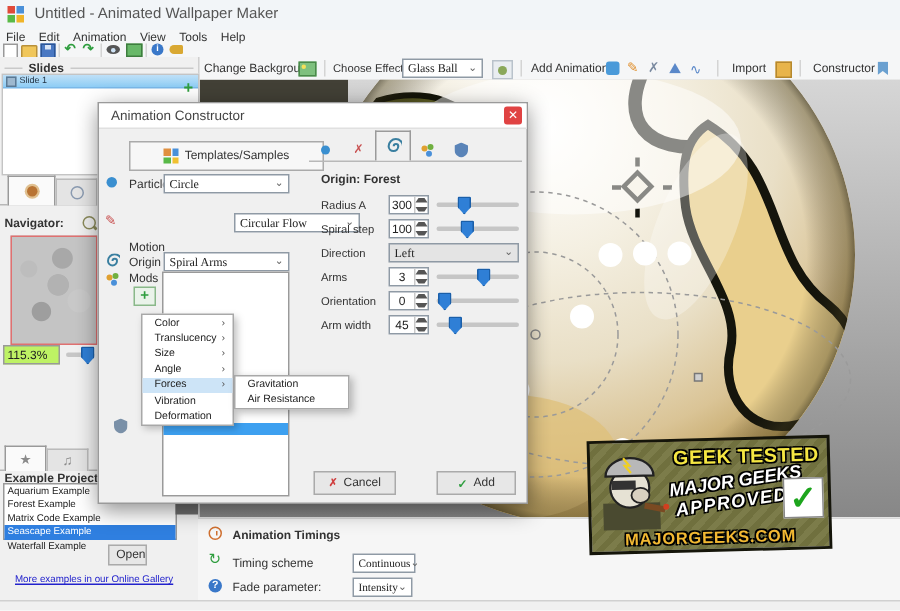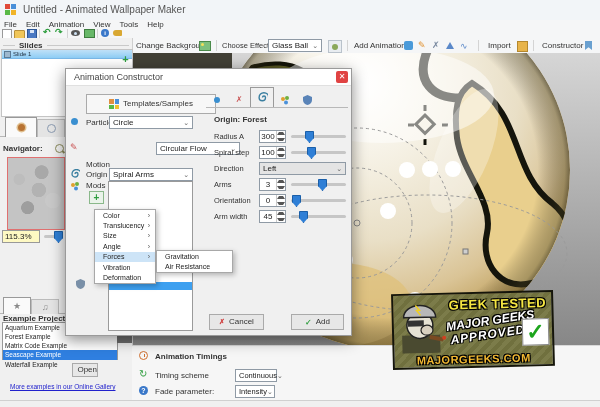--- a/index.html
+++ b/index.html
@@ -1,21 +1,21 @@
 <!DOCTYPE html>
 <html><head>
 <meta charset="utf-8">
 <style>
   html,body{margin:0;padding:0;}
   body{font-family:"Liberation Sans",sans-serif;-webkit-font-smoothing:antialiased;}
   #app{position:relative;width:600px;height:407px;background:#f5f6f7;overflow:hidden;font-family:"Liberation Sans",sans-serif;}
   .abs{position:absolute;}
   .txt{color:#333;font-size:8px;line-height:1;white-space:nowrap;}
   .bold{font-weight:bold;}
-  .combo{background:#fff;border:1px solid #8f9aa5;display:flex;align-items:center;justify-content:space-between;padding:0 3px;box-sizing:border-box;}
+  .combo{background:#fff;border:1px solid #8f9aa5;display:flex;align-items:center;justify-content:space-between;padding:0 3px;box-sizing:border-box;font-family:Liberation Serif, serif;}
   .combo .chev{color:#666;font-size:7px;line-height:1;}
   .combo span{font-size:8px;color:#222;line-height:1;}
   .btn{background:#e7e7e7;border:1px solid #aaa;display:flex;align-items:center;justify-content:center;gap:4px;box-sizing:border-box;cursor:default;}
   .vsep{width:1px;background:#d4d4d4;}
   .hline{height:1px;background:#c9c9c9;}
   .shield{background:#2f7fd6;border:1px solid #1b5fa8;clip-path:polygon(0 8%,8% 0,92% 0,100% 8%,100% 58%,50% 100%,0 58%);}
   .track{height:3px;background:#c6c6c6;border-radius:2px;}
   .spinbox{background:#fff;border:1px solid #8f9aa5;box-sizing:border-box;display:flex;}
   .spinval{flex:1;display:flex;align-items:center;justify-content:center;font-size:8px;color:#222;}
   .spincol{width:8px;border-left:1px solid #c9c9c9;display:flex;flex-direction:column;}
@@ -189,21 +189,21 @@
         <div class="abs" style="left:6px;top:6px;width:3px;height:1.5px;background:#8a8a5a;transform:rotate(45deg);"></div>
       </div>
     <div class="abs" style="left:7px;top:119px;width:56px;height:71px;border:1px solid #e07070;background:
         radial-gradient(circle at 20% 30%, #bdbdbd 0 8%, transparent 9%),
         radial-gradient(circle at 60% 20%, #a8a8a8 0 10%, transparent 11%),
         radial-gradient(circle at 80% 60%, #c8c8c8 0 12%, transparent 13%),
         radial-gradient(circle at 35% 70%, #9e9e9e 0 10%, transparent 11%),
         radial-gradient(circle at 55% 45%, #b2b2b2 0 14%, transparent 15%),
         #c4c4c4;"></div>
 
-    <div class="abs" style="left:2px;top:192px;width:38px;height:13px;background:#fef9c3;border:1px solid #999;display:flex;align-items:center;padding-left:2px;box-sizing:border-box;">
+    <div class="abs" style="left:2px;top:192px;width:38px;height:13px;background:#bef264;border:1px solid #999;display:flex;align-items:center;padding-left:2px;box-sizing:border-box;">
       <span style="font-size:8px;color:#222;">115.3%</span>
     </div>
     <div class="abs track" style="left:44px;top:197px;width:19px;"></div>
     <div class="abs shield" style="left:54px;top:193px;width:7px;height:10px;"></div>
 
     <div class="abs" style="left:0;top:258px;width:132px;height:17px;border-bottom:1px solid #b8b8b8;">
       <div class="abs tabico" style="left:3px;top:1px;width:26px;height:16px;background:#fafafa;border:1px solid #999;border-bottom:none;color:#8a8a8a;font-size:9px;">
           <span>★</span>
         </div>
       <div class="abs tabico" style="left:31px;top:3px;width:26px;height:14px;background:#e4e4e4;border:1px solid #bbb;border-bottom:none;color:#8a8a8a;font-size:9px;">

